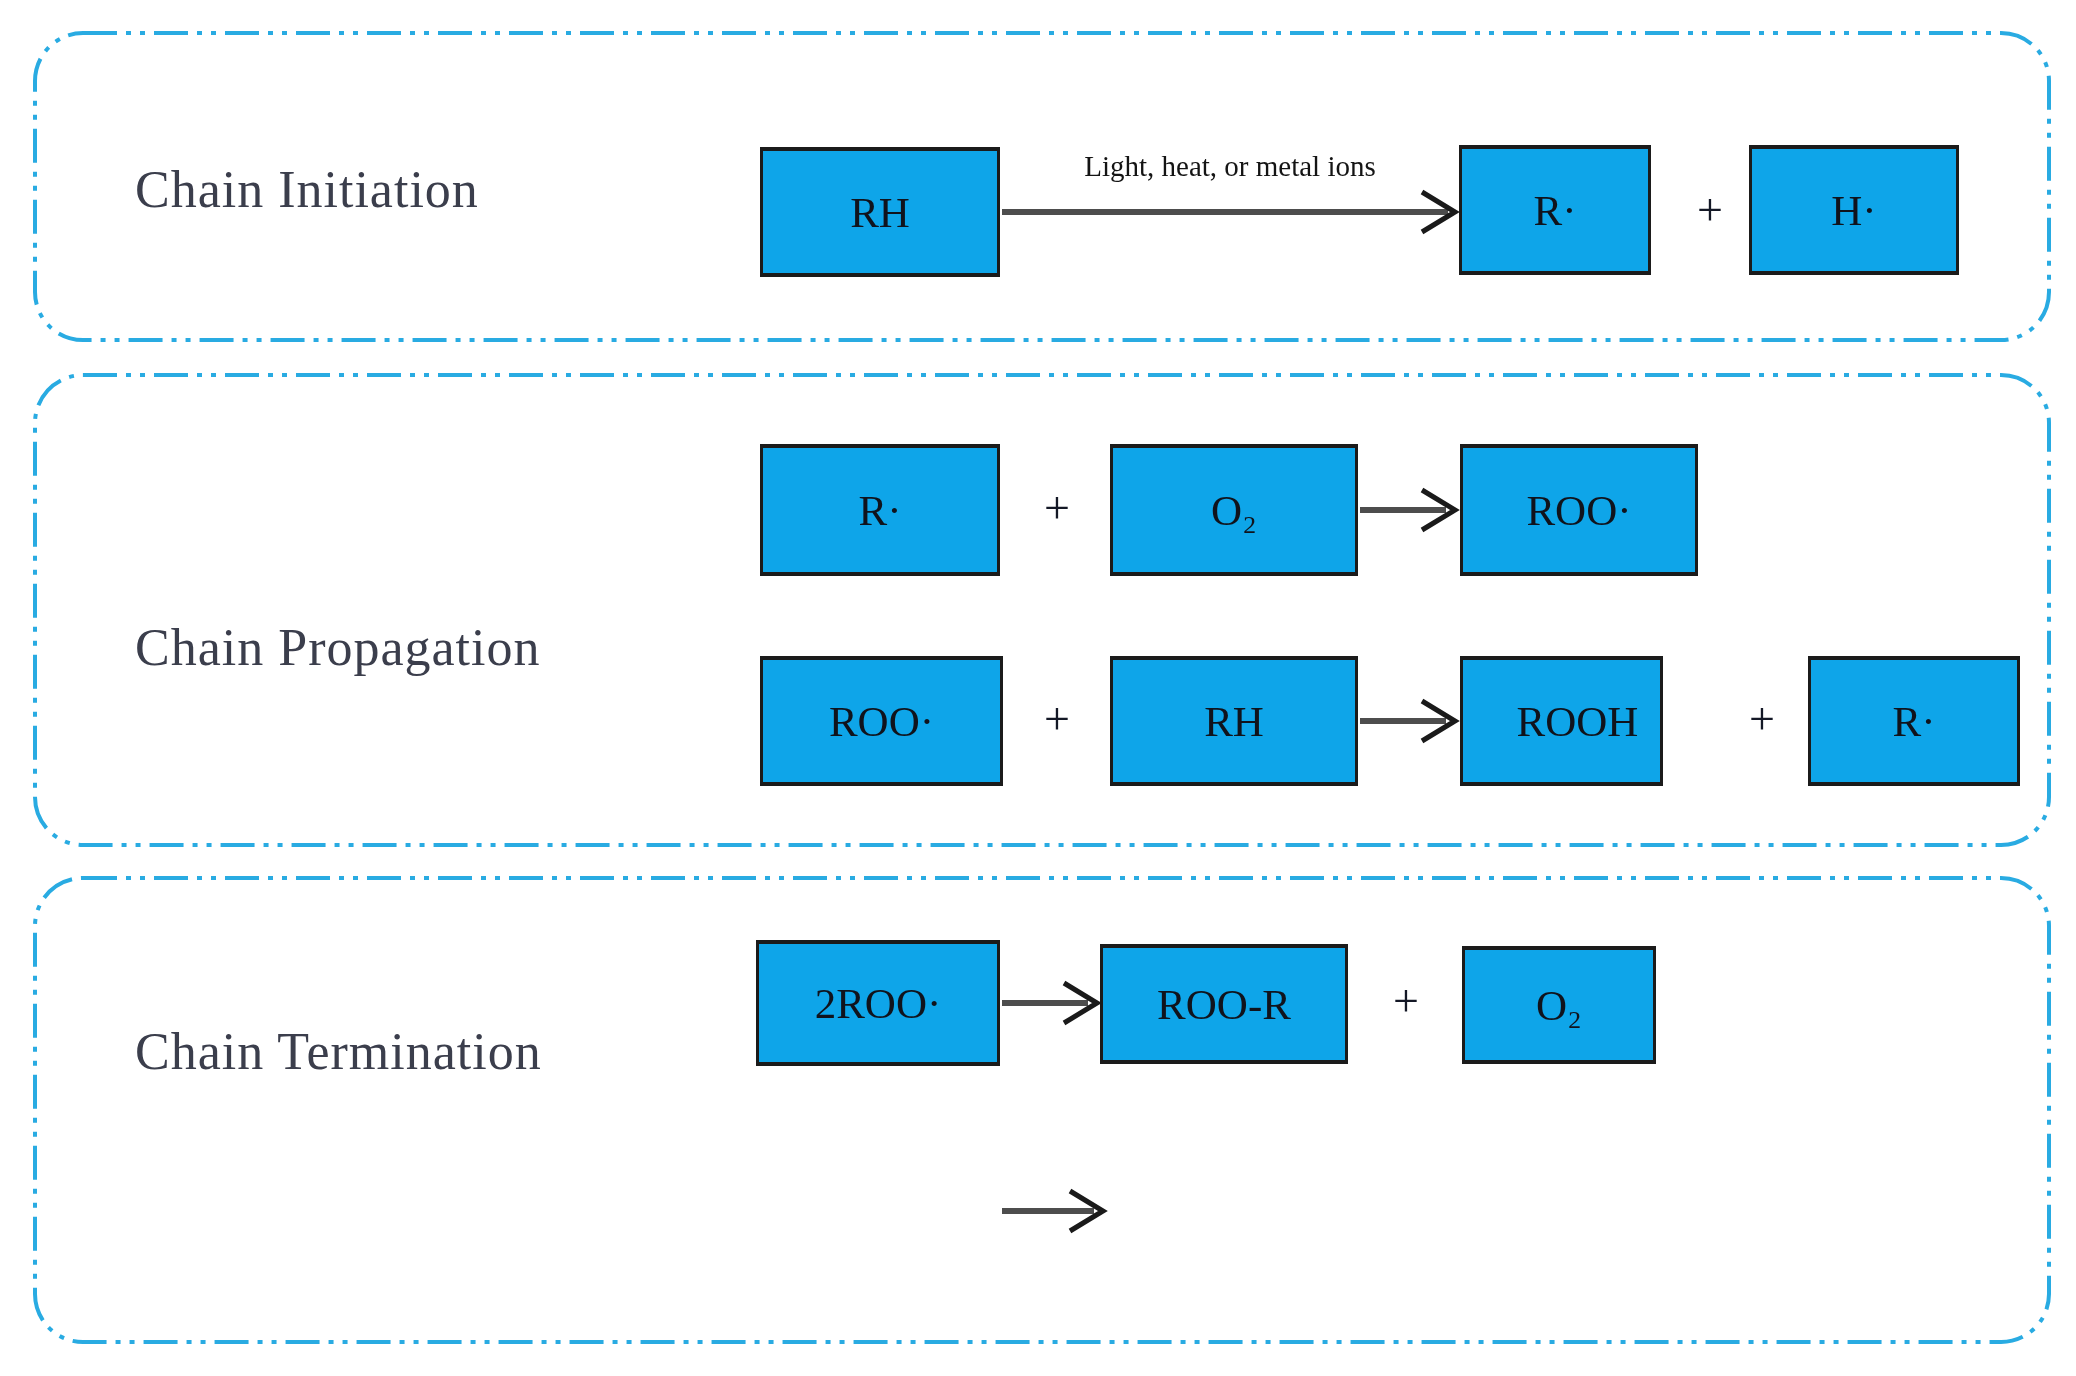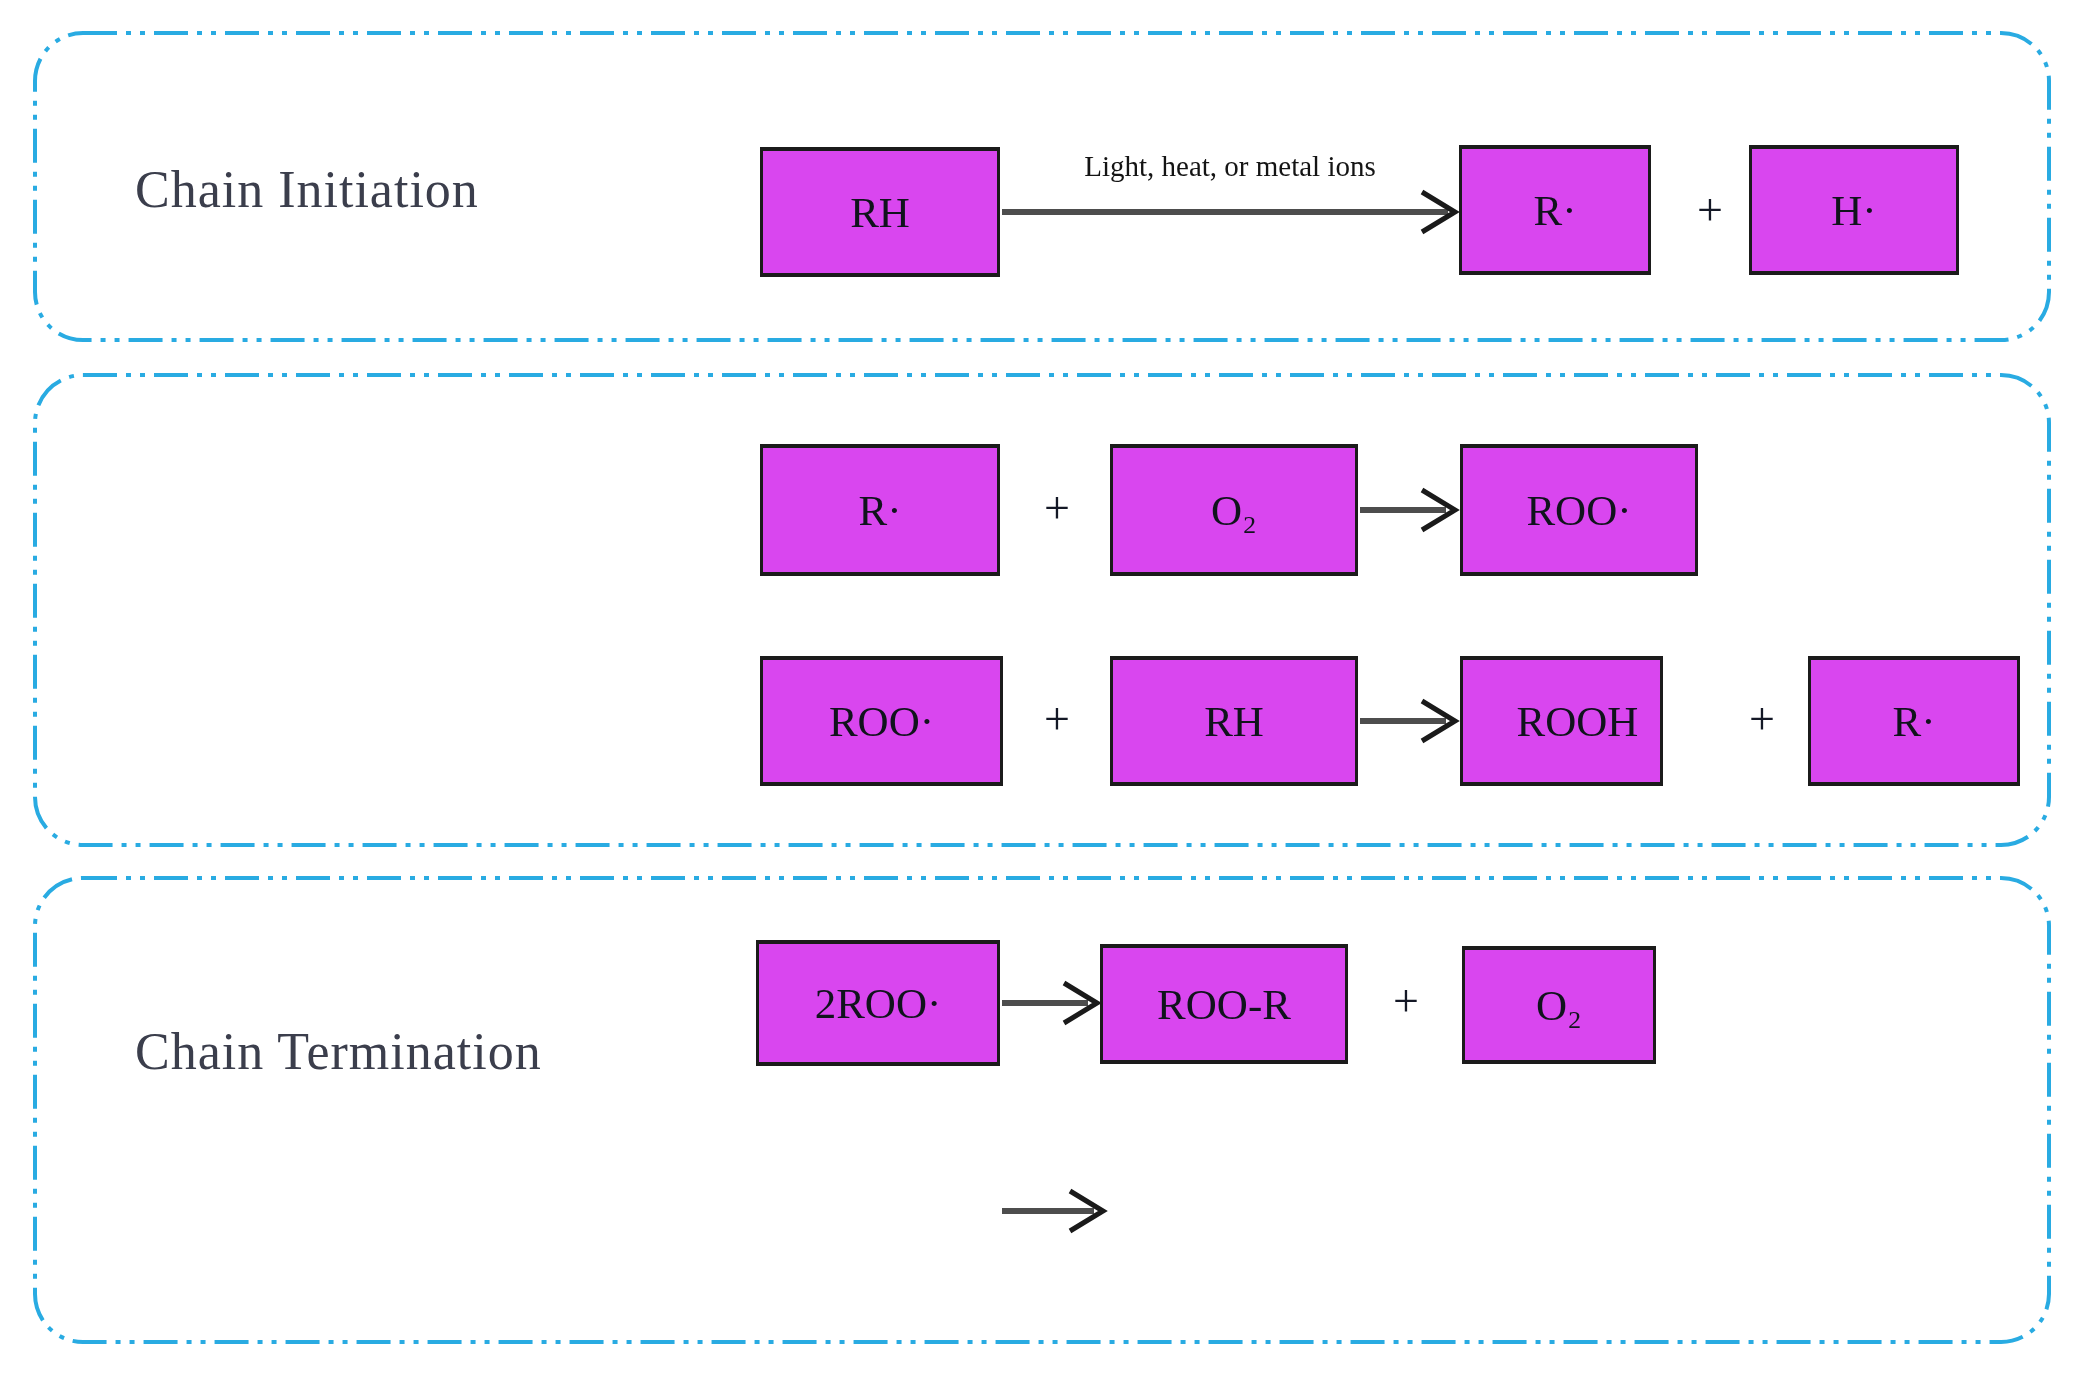--- a/index.html
+++ b/index.html
@@ -22,21 +22,21 @@
     color: #3b3e4c;
     white-space: nowrap;
     letter-spacing: 1px;
     text-align: center;
   }
   .rbox {
     position: absolute;
     display: flex;
     align-items: center;
     justify-content: center;
-    background: #d946ef;
+    background: #0ea5e9;
     border: 3px solid #1b1b1b;
     border-top-width: 4px;
     border-bottom-width: 4px;
     font-size: 43px;
     color: #10131c;
     box-sizing: border-box;
     white-space: nowrap;
   }
   .plus {
     position: absolute;
@@ -100,20 +100,21 @@
   <div class="rbox" style="left:1459px; top:145px; width:192px; height:130px;">
     <span>R·</span>
   </div>
 
   <div class="plus" style="left:1710px; top:212px;">+</div>
 
   <div class="rbox" style="left:1749px; top:145px; width:210px; height:130px;">
     <span>H·</span>
   </div>
 
+  <div class="panel-label" style="left:135px; top:618px;">Chain Propagation</div>
 
   <div class="rbox" style="left:760px; top:444px; width:240px; height:132px;">
     <span>R·</span>
   </div>
   <div class="plus" style="left:1057px; top:510px;">+</div>
   <div class="rbox" style="left:1110px; top:444px; width:248px; height:132px;">
     <span>O₂</span>
   </div>
   <div class="rbox" style="left:1460px; top:444px; width:238px; height:132px;">
     <span>ROO·</span>

